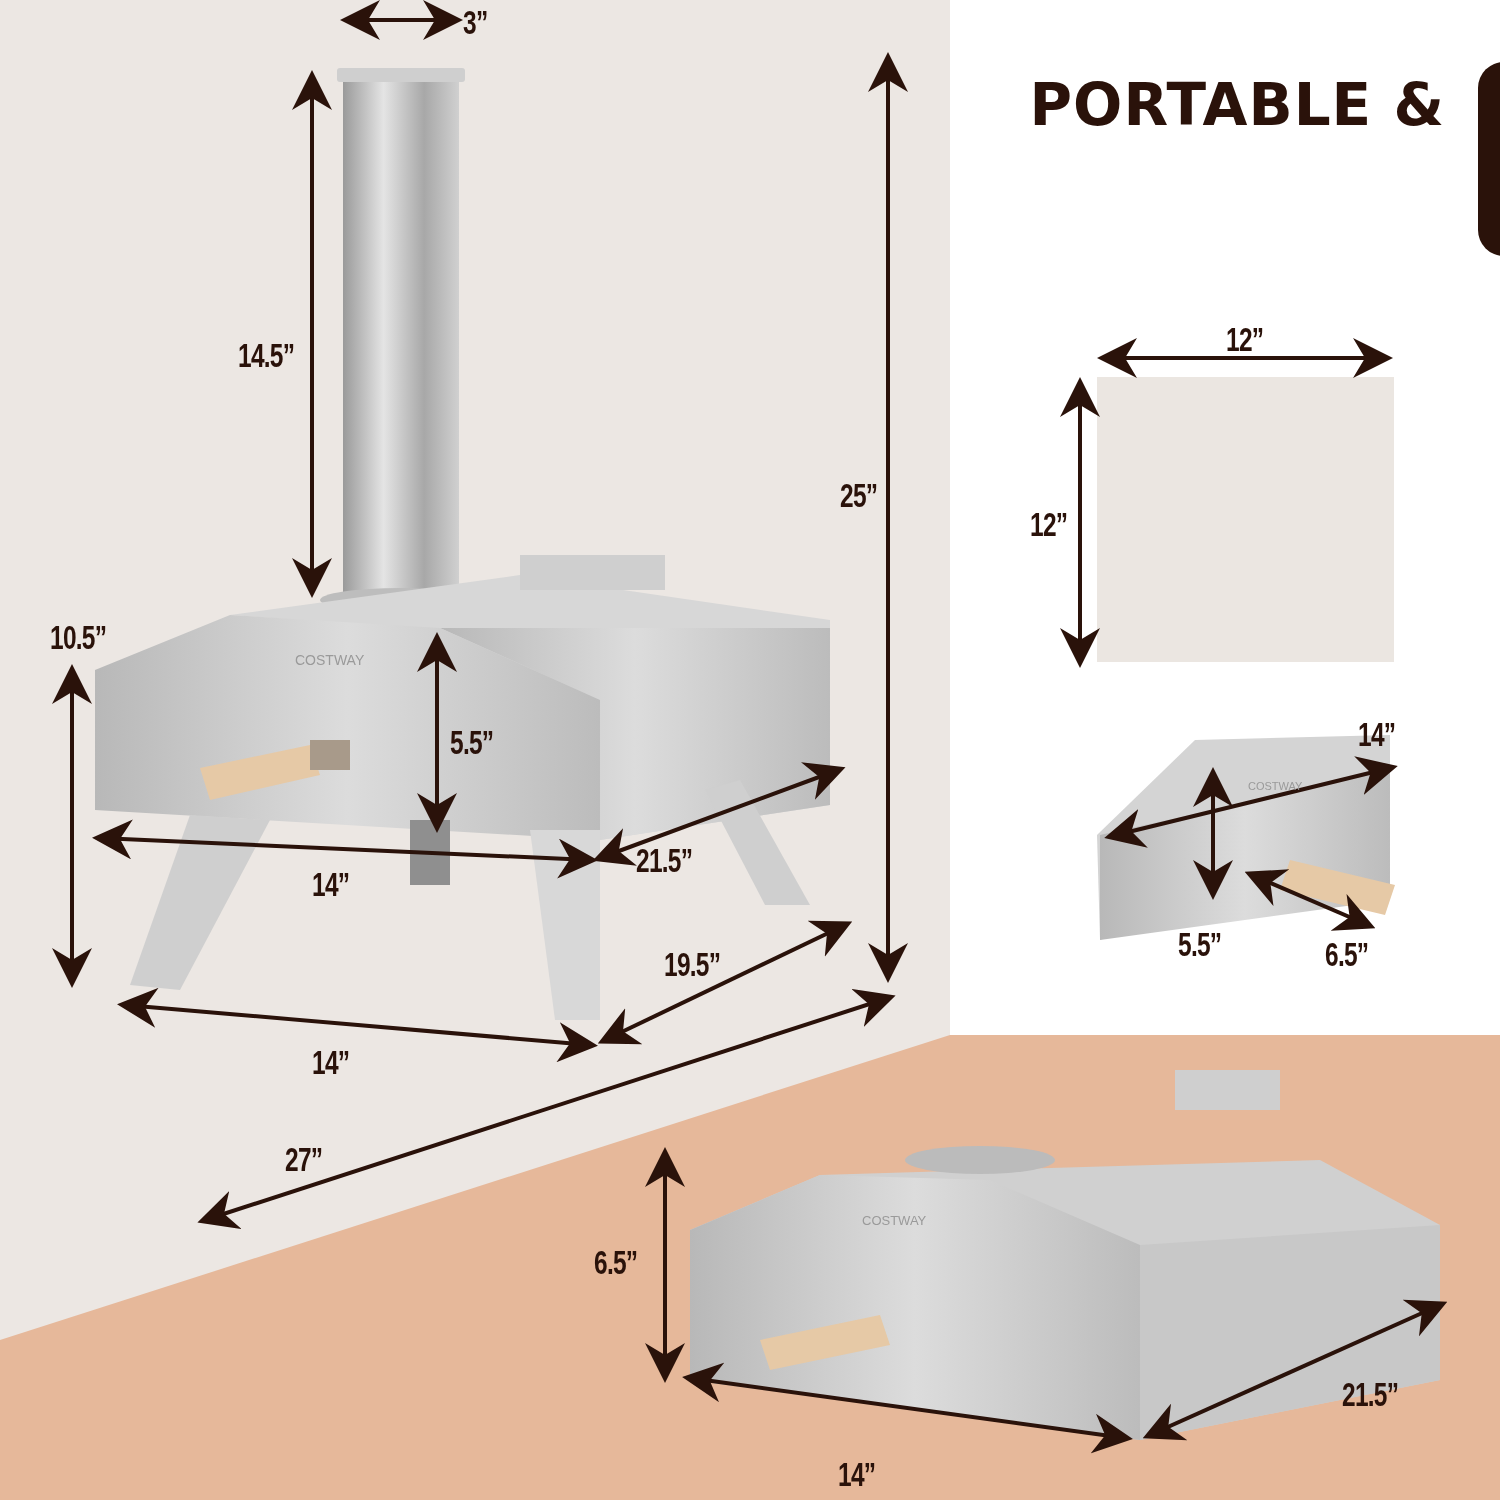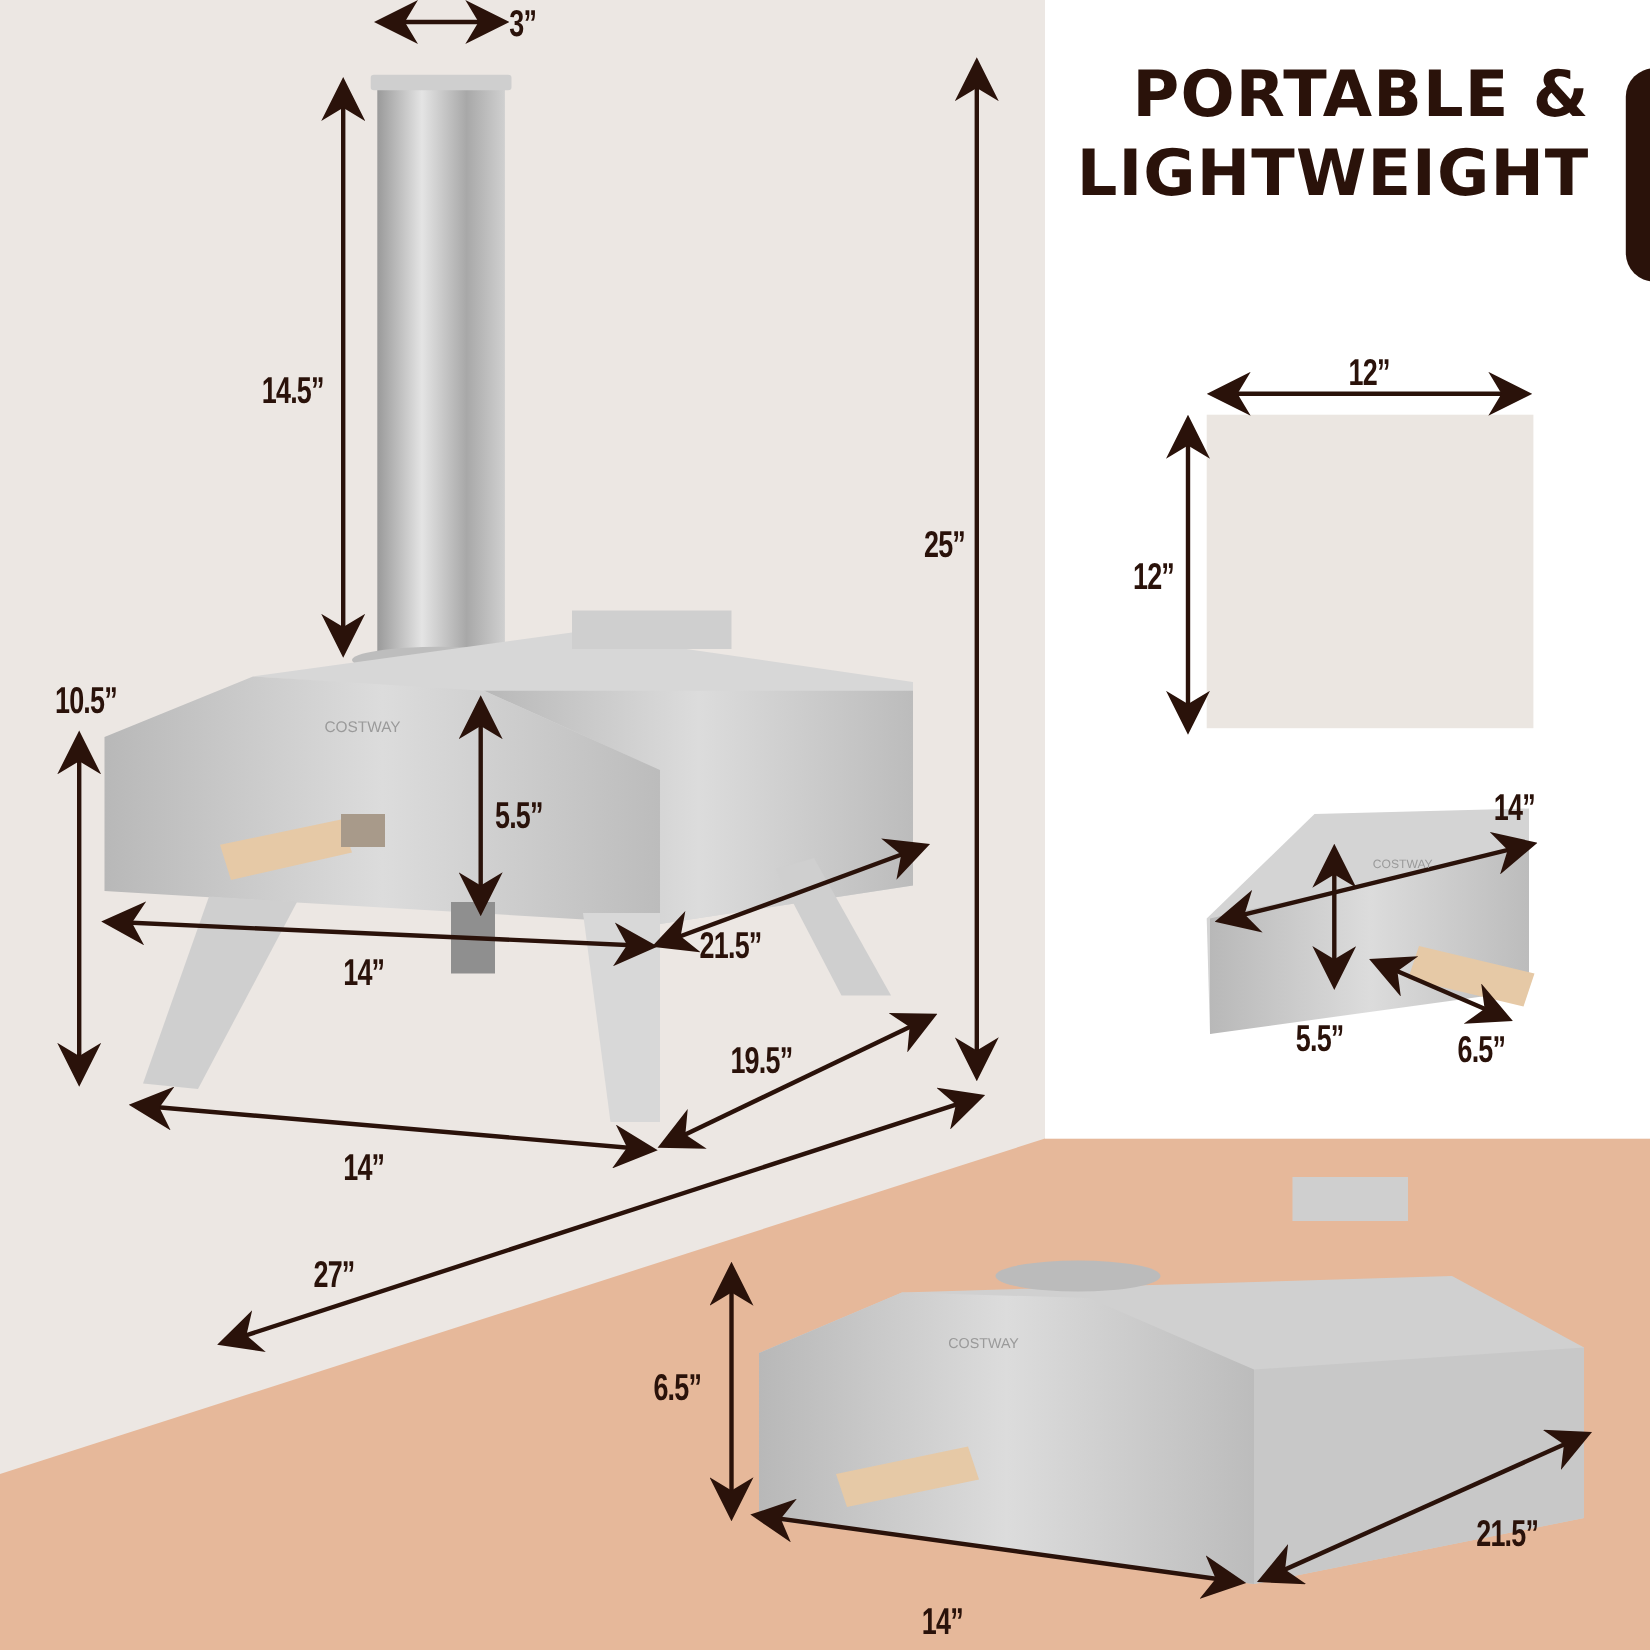--- a/index.html
+++ b/index.html
@@ -1,19 +1,19 @@
 <!DOCTYPE html>
 <html><head>
 <meta charset="utf-8">
 <style>
   html,body{margin:0;padding:0;}
   body{width:1500px;height:1500px;position:relative;overflow:hidden;background:#ece7e3;font-family:"Liberation Sans",sans-serif;}
   .abs{position:absolute;}
   .lbl{position:absolute;color:#2a120a;font-family:"Liberation Sans",sans-serif;font-weight:bold;font-size:34px;transform:scaleX(0.72);transform-origin:left top;letter-spacing:-1px;white-space:nowrap;}
-  .title{position:absolute;right:55px;top:49px;text-align:right;color:#2a120a;font-family:"DejaVu Sans",sans-serif;font-weight:bold;font-size:58px;line-height:72px;letter-spacing:1px;}
+  .title{position:absolute;right:55px;top:69px;text-align:right;color:#2a120a;font-family:"DejaVu Sans",sans-serif;font-weight:bold;font-size:58px;line-height:72px;letter-spacing:1px;}
   .tab{position:absolute;right:-30px;top:62px;width:52px;height:194px;background:#2a120a;border-radius:28px;}
   svg{position:absolute;left:0;top:0;}
 </style>
 </head>
 <body>
 
 <div class="abs" style="left:0;top:0;width:1500px;height:1500px;background:#ece7e3;"></div>
 <div class="abs" style="left:950px;top:0;width:550px;height:1035px;background:#ffffff;"></div>
 <svg width="1500" height="1500">
   <defs>
@@ -86,21 +86,20 @@
     <line x1="1213" y1="775" x2="1213" y2="892" marker-start="url(#ah)" marker-end="url(#ah)"></line>
     <line x1="1252" y1="875" x2="1368" y2="925" marker-start="url(#ah)" marker-end="url(#ah)"></line>
     <line x1="665" y1="1155" x2="665" y2="1375" marker-start="url(#ah)" marker-end="url(#ah)"></line>
     <line x1="690" y1="1378" x2="1125" y2="1438" marker-start="url(#ah)" marker-end="url(#ah)"></line>
     <line x1="1150" y1="1435" x2="1440" y2="1305" marker-start="url(#ah)" marker-end="url(#ah)"></line>
   </g>
 </svg>
 
 <div class="title">
   <div>PORTABLE &amp;</div>
-  <div>LIGHTWEIGHT</div>
 </div>
 <div class="tab"></div>
 
 <div class="abs" style="left:295px;top:652px;font-size:14px;color:#9a9a9a;">COSTWAY</div>
 <div class="abs" style="left:862px;top:1213px;font-size:13px;color:#9a9a9a;">COSTWAY</div>
 <div class="abs" style="left:1248px;top:780px;font-size:11px;color:#9a9a9a;">COSTWAY</div>
 
 <div class="lbl" style="left:463px;top:3px;">3”</div>
 <div class="lbl" style="left:238px;top:336px;">14.5”</div>
 <div class="lbl" style="left:840px;top:476px;">25”</div>

